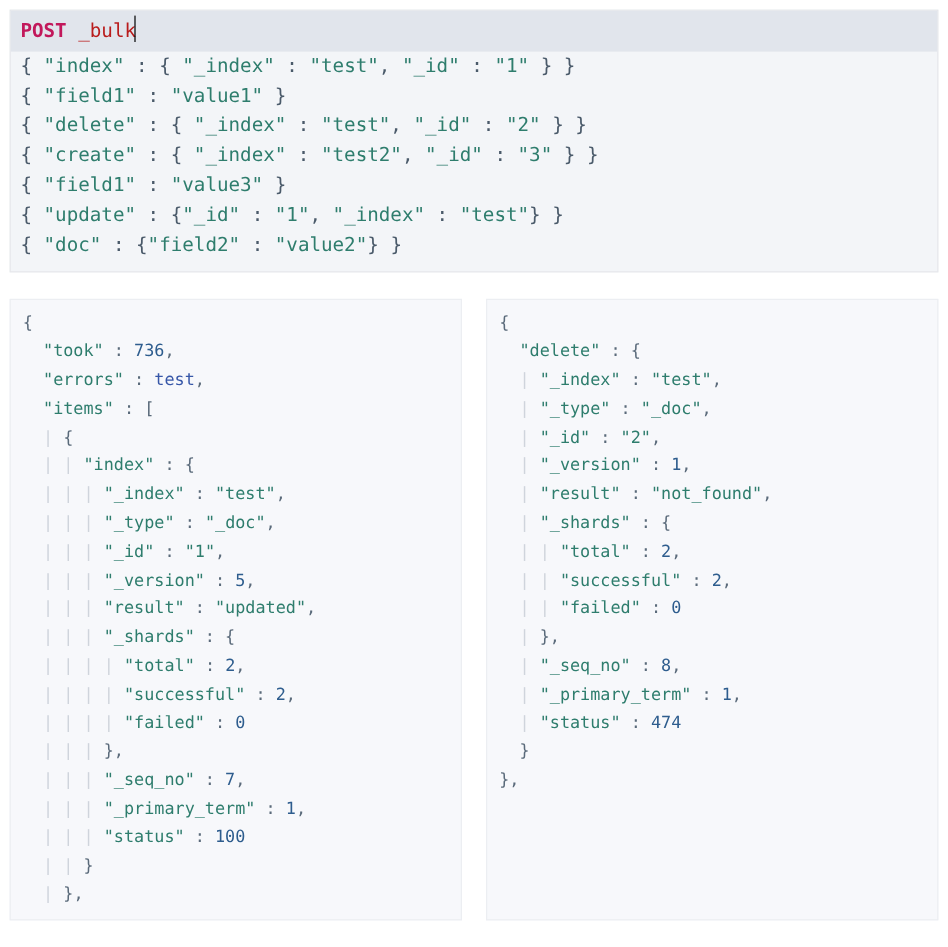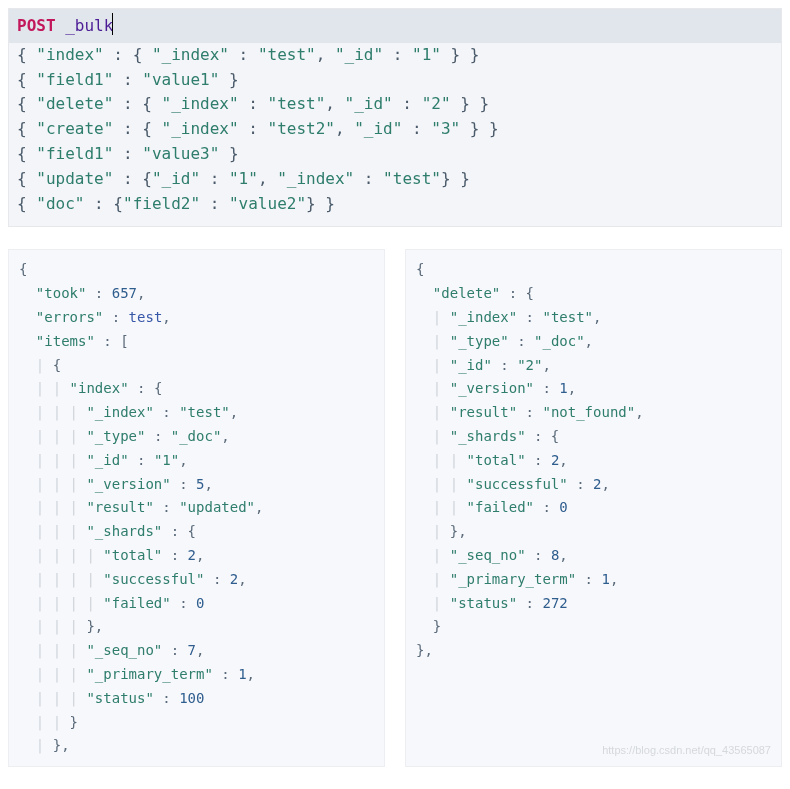--- a/index.html
+++ b/index.html
@@ -32,21 +32,21 @@
     vertical-align: text-bottom;
     margin-left: -1px;
   }
   pre {
     margin: 0;
     font-family: inherit;
     white-space: pre;
     line-height: 1.55;
   }
   .tok-method { color: #c2185b; font-weight: 600; }
-  .tok-endpoint { color: #4c1d95; margin-top: 23px; }
+  .tok-endpoint { color: #b91c1c; margin-top: 23px; }
   .tok-key { color: #2e7d6d; } 
   .tok-str { color: #2e7d6d; }
   .tok-punc { color: #4a5a6a; }
   .tok-brace { color: #4a5a6a; }
 
   .bottom-row {
     display: flex;
     gap: 20px;
   }
   .result-block {
@@ -88,21 +88,21 @@
 <span class="tok-brace">{</span><span class="tok-punc"> </span><span class="tok-key">"delete"</span><span class="tok-punc"> : </span><span class="tok-brace">{</span><span class="tok-punc"> </span><span class="tok-key">"_index"</span><span class="tok-punc"> : </span><span class="tok-str">"test"</span><span class="tok-punc">, </span><span class="tok-key">"_id"</span><span class="tok-punc"> : </span><span class="tok-str">"2"</span><span class="tok-punc"> </span><span class="tok-brace">}</span><span class="tok-punc"> </span><span class="tok-brace">}</span>
 <span class="tok-brace">{</span><span class="tok-punc"> </span><span class="tok-key">"create"</span><span class="tok-punc"> : </span><span class="tok-brace">{</span><span class="tok-punc"> </span><span class="tok-key">"_index"</span><span class="tok-punc"> : </span><span class="tok-str">"test2"</span><span class="tok-punc">, </span><span class="tok-key">"_id"</span><span class="tok-punc"> : </span><span class="tok-str">"3"</span><span class="tok-punc"> </span><span class="tok-brace">}</span><span class="tok-punc"> </span><span class="tok-brace">}</span>
 <span class="tok-brace">{</span><span class="tok-punc"> </span><span class="tok-key">"field1"</span><span class="tok-punc"> : </span><span class="tok-str">"value3"</span><span class="tok-punc"> </span><span class="tok-brace">}</span>
 <span class="tok-brace">{</span><span class="tok-punc"> </span><span class="tok-key">"update"</span><span class="tok-punc"> : </span><span class="tok-brace">{</span><span class="tok-key">"_id"</span><span class="tok-punc"> : </span><span class="tok-str">"1"</span><span class="tok-punc">, </span><span class="tok-key">"_index"</span><span class="tok-punc"> : </span><span class="tok-str">"test"</span><span class="tok-brace">}</span><span class="tok-punc"> </span><span class="tok-brace">}</span>
 <span class="tok-brace">{</span><span class="tok-punc"> </span><span class="tok-key">"doc"</span><span class="tok-punc"> : </span><span class="tok-brace">{</span><span class="tok-key">"field2"</span><span class="tok-punc"> : </span><span class="tok-str">"value2"</span><span class="tok-brace">}</span><span class="tok-punc"> </span><span class="tok-brace">}</span></pre>
 </div>
 
 <div class="bottom-row">
   <div class="result-block">
     <pre id="result-left-pre"><span class="r-punc">{</span>
-<span class="r-punc">  </span><span class="r-key">"took"</span><span class="r-punc"> : </span><span class="r-num">657</span><span class="r-punc">,</span>
+<span class="r-punc">  </span><span class="r-key">"took"</span><span class="r-punc"> : </span><span class="r-num">736</span><span class="r-punc">,</span>
 <span class="r-punc">  </span><span class="r-key">"errors"</span><span class="r-punc"> : </span><span class="r-bool">test</span><span class="r-punc">,</span>
 <span class="r-punc">  </span><span class="r-key">"items"</span><span class="r-punc"> : [</span>
 <span class="r-punc">  </span><span class="r-guide guide">| </span><span class="r-punc">{</span>
 <span class="r-punc">  </span><span class="r-guide guide">| | </span><span class="r-key">"index"</span><span class="r-punc"> : {</span>
 <span class="r-punc">  </span><span class="r-guide guide">| | | </span><span class="r-key">"_index"</span><span class="r-punc"> : </span><span class="r-str">"test"</span><span class="r-punc">,</span>
 <span class="r-punc">  </span><span class="r-guide guide">| | | </span><span class="r-key">"_type"</span><span class="r-punc"> : </span><span class="r-str">"_doc"</span><span class="r-punc">,</span>
 <span class="r-punc">  </span><span class="r-guide guide">| | | </span><span class="r-key">"_id"</span><span class="r-punc"> : </span><span class="r-str">"1"</span><span class="r-punc">,</span>
 <span class="r-punc">  </span><span class="r-guide guide">| | | </span><span class="r-key">"_version"</span><span class="r-punc"> : </span><span class="r-num">5</span><span class="r-punc">,</span>
 <span class="r-punc">  </span><span class="r-guide guide">| | | </span><span class="r-key">"result"</span><span class="r-punc"> : </span><span class="r-str">"updated"</span><span class="r-punc">,</span>
 <span class="r-punc">  </span><span class="r-guide guide">| | | </span><span class="r-key">"_shards"</span><span class="r-punc"> : {</span>
@@ -124,18 +124,17 @@
 <span class="r-punc">  </span><span class="r-guide guide">| </span><span class="r-key">"_id"</span><span class="r-punc"> : </span><span class="r-str">"2"</span><span class="r-punc">,</span>
 <span class="r-punc">  </span><span class="r-guide guide">| </span><span class="r-key">"_version"</span><span class="r-punc"> : </span><span class="r-num">1</span><span class="r-punc">,</span>
 <span class="r-punc">  </span><span class="r-guide guide">| </span><span class="r-key">"result"</span><span class="r-punc"> : </span><span class="r-str">"not_found"</span><span class="r-punc">,</span>
 <span class="r-punc">  </span><span class="r-guide guide">| </span><span class="r-key">"_shards"</span><span class="r-punc"> : {</span>
 <span class="r-punc">  </span><span class="r-guide guide">| | </span><span class="r-key">"total"</span><span class="r-punc"> : </span><span class="r-num">2</span><span class="r-punc">,</span>
 <span class="r-punc">  </span><span class="r-guide guide">| | </span><span class="r-key">"successful"</span><span class="r-punc"> : </span><span class="r-num">2</span><span class="r-punc">,</span>
 <span class="r-punc">  </span><span class="r-guide guide">| | </span><span class="r-key">"failed"</span><span class="r-punc"> : </span><span class="r-num">0</span>
 <span class="r-punc">  </span><span class="r-guide guide">| </span><span class="r-punc">},</span>
 <span class="r-punc">  </span><span class="r-guide guide">| </span><span class="r-key">"_seq_no"</span><span class="r-punc"> : </span><span class="r-num">8</span><span class="r-punc">,</span>
 <span class="r-punc">  </span><span class="r-guide guide">| </span><span class="r-key">"_primary_term"</span><span class="r-punc"> : </span><span class="r-num">1</span><span class="r-punc">,</span>
-<span class="r-punc">  </span><span class="r-guide guide">| </span><span class="r-key">"status"</span><span class="r-punc"> : </span><span class="r-num">272</span>
+<span class="r-punc">  </span><span class="r-guide guide">| </span><span class="r-key">"status"</span><span class="r-punc"> : </span><span class="r-num">474</span>
 <span class="r-punc">  </span><span class="r-punc">}</span>
 <span class="r-punc">},</span></pre>
-    <div class="watermark">https://blog.csdn.net/qq_43565087</div>
   </div>
 </div>
 
 </body></html>

